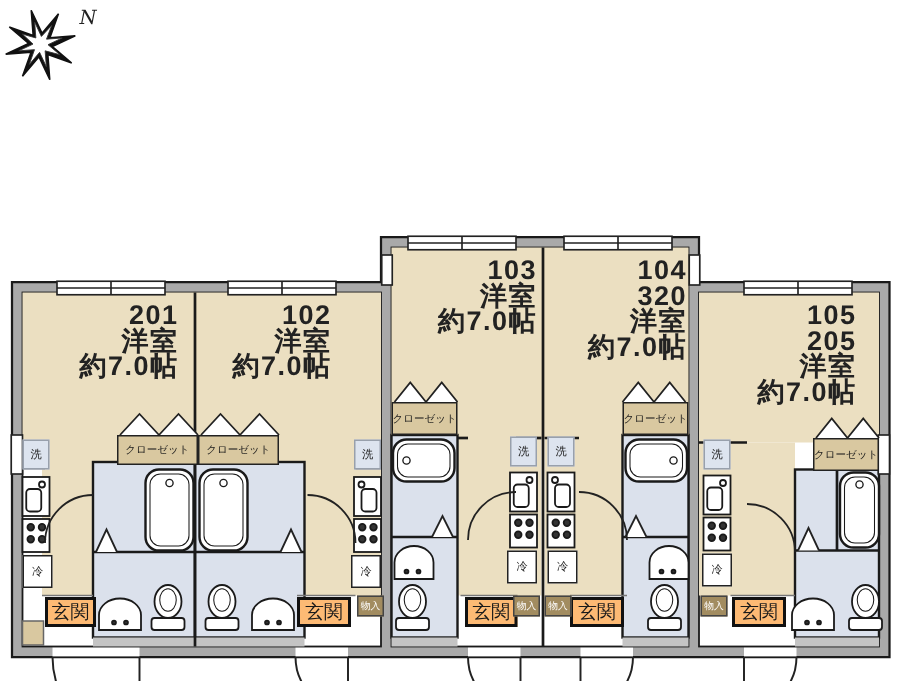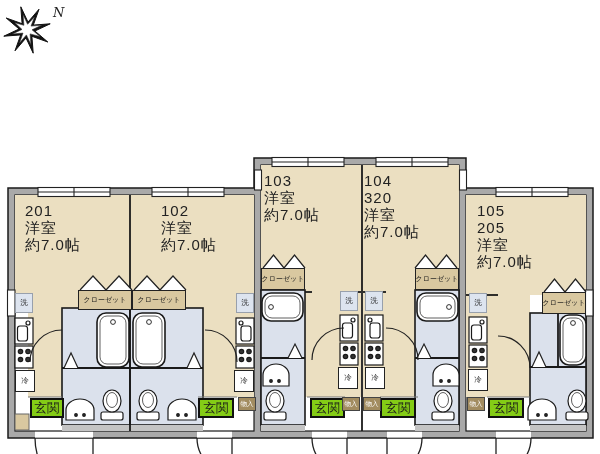--- a/index.html
+++ b/index.html
@@ -1,23 +1,23 @@
 <!DOCTYPE html>
 <html><head>
 <meta charset="utf-8">
 <style>
   html,body{margin:0;padding:0;background:#fff;}
   #plan{position:relative;width:600px;height:454px;background:#fff;overflow:hidden;
         font-family:"Liberation Sans","DejaVu Sans",sans-serif;color:#1a1a1a;}
   #plan svg{position:absolute;left:0;top:0;}
-  .unit-label{position:absolute;width:94px;text-align:left;font-size:15px;line-height:17px;color:#222;letter-spacing:1px;}
+  .unit-label{position:absolute;width:94px;text-align:right;font-size:18px;line-height:17px;color:#222;letter-spacing:1px;font-weight:bold;}
   .closet-label{position:absolute;display:flex;align-items:center;justify-content:center;
         background:#D9C8A0;border:1.5px solid #222;font-size:7px;letter-spacing:0;white-space:nowrap;box-sizing:border-box;}
   .genkan-label{position:absolute;display:flex;align-items:center;justify-content:center;
-        background:#84cc16;border:2px solid #111;font-size:12.5px;box-sizing:border-box;white-space:nowrap;}
+        background:#fdba74;border:2px solid #111;font-size:12.5px;box-sizing:border-box;white-space:nowrap;}
   .mini-box{position:absolute;display:flex;align-items:center;justify-content:center;
         font-size:7.5px;box-sizing:border-box;}
   .washer{background:#DDE4EF;border:1px solid #98A0AC;}
   .fridge{background:#fff;border:1.4px solid #222;}
   .storage{background:#A28C60;border:1px solid #444;color:#fff;font-size:6.5px;letter-spacing:0;}
   .north{position:absolute;font-family:"DejaVu Serif","Liberation Serif",serif;font-style:italic;font-size:13px;color:#222;}
 </style>
 </head>
 <body>
 
@@ -312,21 +312,21 @@
   </g>
 </svg>
 
   <div class="north" style="left:53px;top:5px">N</div>
 
   <div class="unit-label" style="left:25px;top:202px">
     <div>201</div>
     <div>洋室</div>
     <div>約7.0帖</div>
   </div>
-  <div class="unit-label" style="left:161px;top:202px">
+  <div class="unit-label" style="left:127px;top:202px">
     <div>102</div>
     <div>洋室</div>
     <div>約7.0帖</div>
   </div>
   <div class="unit-label" style="left:264px;top:172px">
     <div>103</div>
     <div>洋室</div>
     <div>約7.0帖</div>
   </div>
   <div class="unit-label" style="left:364px;top:172px">

